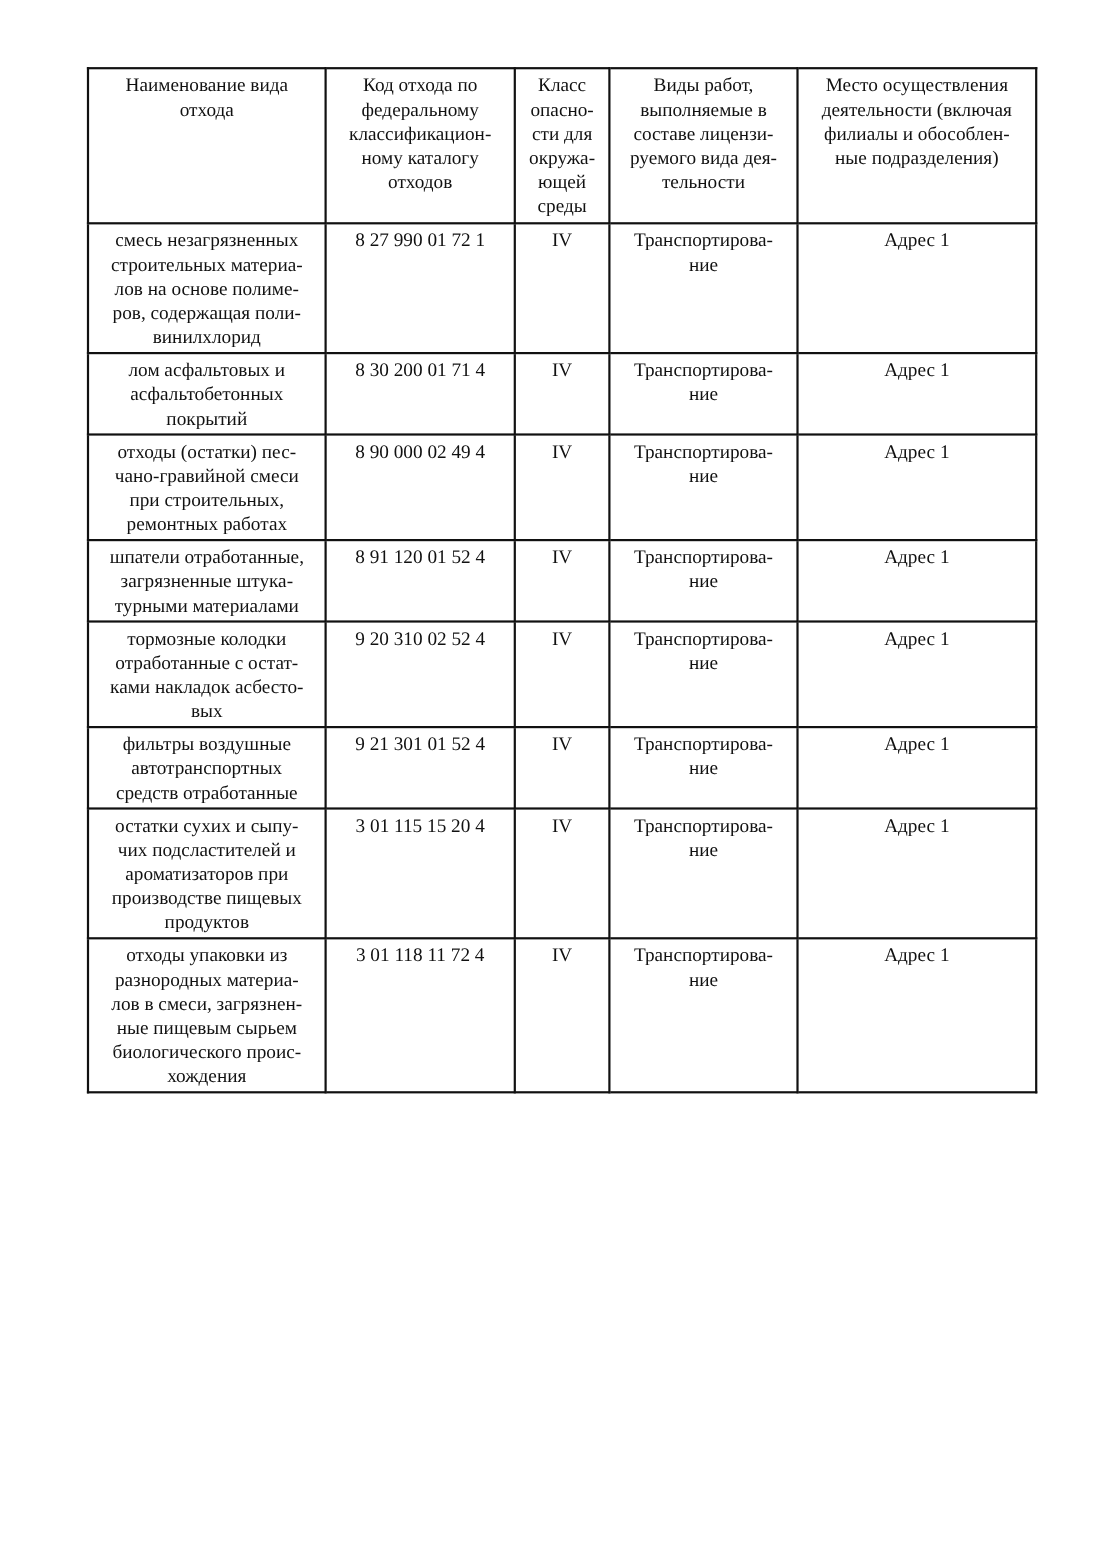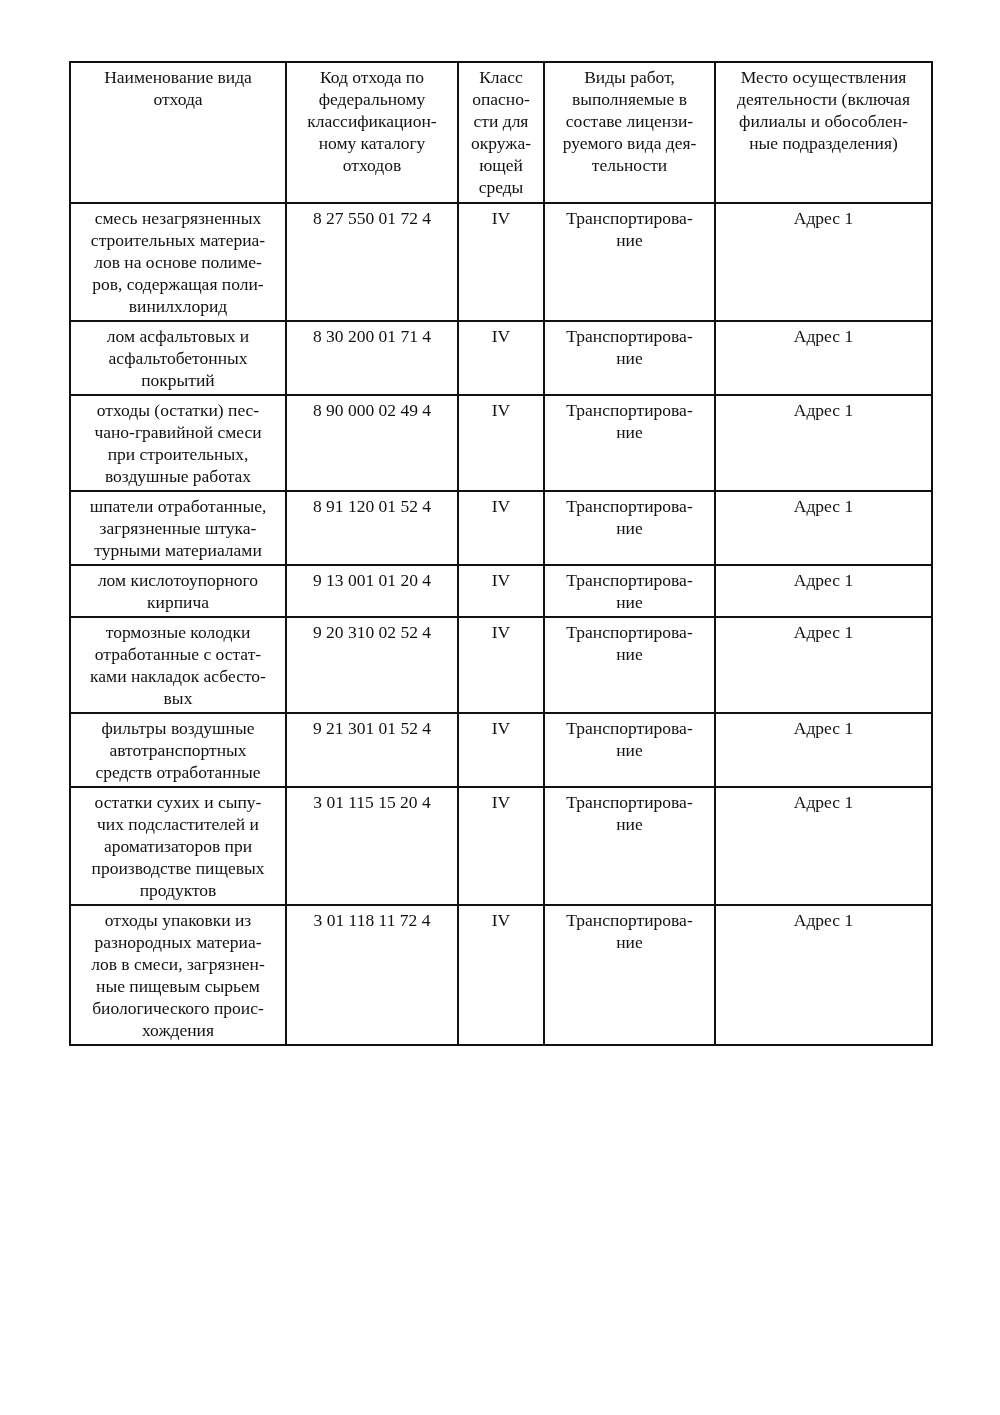--- a/index.html
+++ b/index.html
@@ -1,19 +1,19 @@
 <!DOCTYPE html>
 <html><head>
 <meta charset="utf-8">
 <style>
   html, body { margin: 0; padding: 0; background: #ffffff; }
   body { width: 1000px; height: 1415px; position: relative; overflow: hidden;
          font-family: "Liberation Serif", "DejaVu Serif", serif; color: #111; }
   table.waste {
-    position: absolute; left: 69px; top: 61px; width: 862px;
+    position: absolute; left: 79px; top: 61px; width: 862px;
     border-collapse: collapse; table-layout: fixed;
     font-size: 17.5px; line-height: 22px;
   }
   table.waste td, table.waste th {
     border: 2px solid #111; vertical-align: top; text-align: center;
     padding: 3px 3px 3px 3px; font-weight: normal;
   }
   th { height: 133px; }
   col.c1 { width: 216px; } col.c2 { width: 172px; } col.c3 { width: 86px; }
   col.c4 { width: 171px; } col.c5 { width: 217px; }
@@ -68,21 +68,21 @@
   </thead>
   <tbody id="body-rows">
       <tr style="height: 117px;">
         <td>
           <span class="line">смесь незагрязненных</span>
           <span class="line">строительных материа-</span>
           <span class="line">лов на основе полиме-</span>
           <span class="line">ров, содержащая поли-</span>
           <span class="line">винилхлорид</span>
         </td>
-        <td>8 27 550 01 72 4</td>
+        <td>8 27 990 01 72 1</td>
         <td>IV</td>
         <td>
           <span class="line">Транспортирова-</span>
           <span class="line">ние</span>
         </td>
         <td>Адрес 1</td>
       </tr>
       <tr style="height: 73px;">
         <td>
           <span class="line">лом асфальтовых и</span>
@@ -95,50 +95,37 @@
           <span class="line">Транспортирова-</span>
           <span class="line">ние</span>
         </td>
         <td>Адрес 1</td>
       </tr>
       <tr style="height: 95px;">
         <td>
           <span class="line">отходы (остатки) пес-</span>
           <span class="line">чано-гравийной смеси</span>
           <span class="line">при строительных,</span>
-          <span class="line">воздушные работах</span>
+          <span class="line">ремонтных работах</span>
         </td>
         <td>8 90 000 02 49 4</td>
         <td>IV</td>
         <td>
           <span class="line">Транспортирова-</span>
           <span class="line">ние</span>
         </td>
         <td>Адрес 1</td>
       </tr>
       <tr style="height: 73px; margin-top: 42px;">
         <td>
           <span class="line">шпатели отработанные,</span>
           <span class="line">загрязненные штука-</span>
           <span class="line">турными материалами</span>
         </td>
         <td>8 91 120 01 52 4</td>
-        <td>IV</td>
-        <td>
-          <span class="line">Транспортирова-</span>
-          <span class="line">ние</span>
-        </td>
-        <td>Адрес 1</td>
-      </tr>
-      <tr style="height: 51px;">
-        <td>
-          <span class="line">лом кислотоупорного</span>
-          <span class="line">кирпича</span>
-        </td>
-        <td>9 13 001 01 20 4</td>
         <td>IV</td>
         <td>
           <span class="line">Транспортирова-</span>
           <span class="line">ние</span>
         </td>
         <td>Адрес 1</td>
       </tr>
       <tr style="height: 95px; font-family: Liberation Serif, serif;">
         <td>
           <span class="line">тормозные колодки</span>

